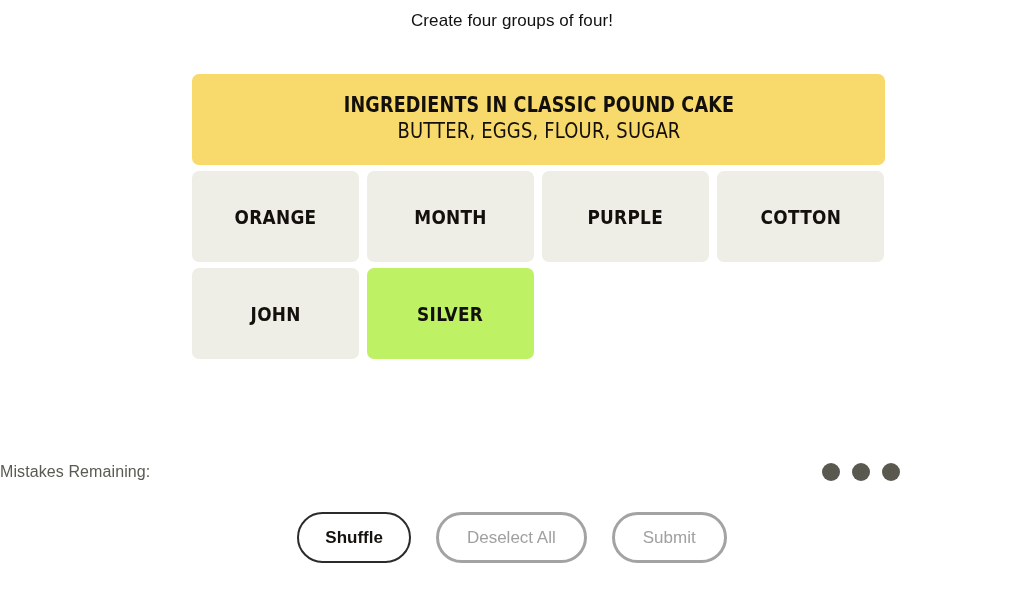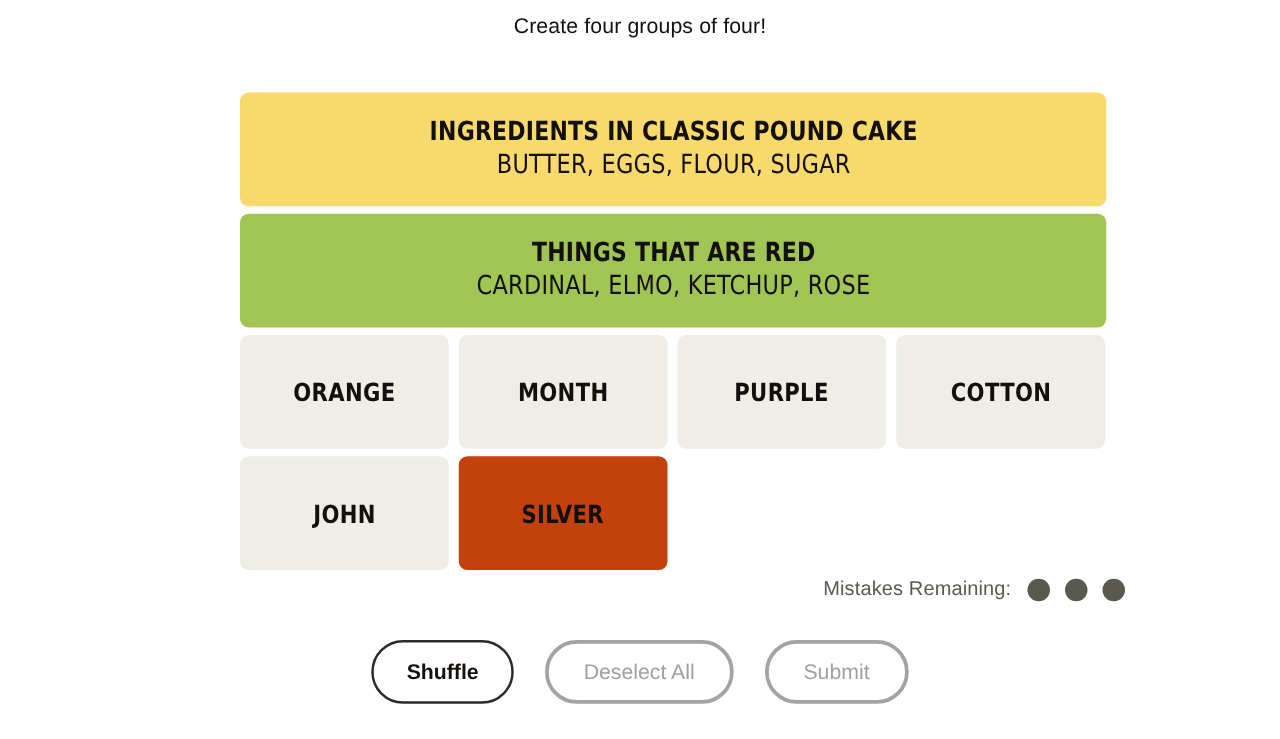--- a/index.html
+++ b/index.html
@@ -102,21 +102,21 @@
   .tile span { transform: scaleX(0.94); display:inline-block; }
 
   
   .mistakes-row {
     position: absolute;
     left: 0;
     top: 463px;
     width: 900px;
     display: flex;
     align-items: center;
-    justify-content: flex-end;
+    justify-content: space-between;
     gap: 11px;
   }
   .mistakes-label {
     font-size: 16px;
     color: #5a5a52;
     font-weight: 400;
     letter-spacing: 0.1px;
   }
   .dots {
     display: flex;
@@ -175,42 +175,38 @@
 
   <div class="instruction">Create four groups of four!</div>
 
   <div class="board">
 
     <div class="solved-band" id="solved-0" style="background: rgb(247, 218, 107);">
       <div class="solved-title">INGREDIENTS IN CLASSIC POUND CAKE</div>
       <div class="solved-members">BUTTER, EGGS, FLOUR, SUGAR</div>
     </div>
 
-    <div class="solved-band" id="solved-1" style="background: rgb(161, 197, 84);">
-      <div class="solved-title">THINGS THAT ARE RED</div>
-      <div class="solved-members">CARDINAL, ELMO, KETCHUP, ROSE</div>
-    </div>
 
     <div class="tile-grid">
       <div class="tile" style="background: rgb(238, 238, 230);">
         <span>ORANGE</span>
       </div>
       <div class="tile" style="background: rgb(238, 238, 230);">
         <span>MONTH</span>
       </div>
       <div class="tile" style="background: rgb(238, 238, 230);">
         <span>PURPLE</span>
       </div>
       <div class="tile" style="background: rgb(238, 238, 230);">
         <span>COTTON</span>
       </div>
       <div class="tile" style="background: rgb(238, 238, 230);">
         <span>JOHN</span>
       </div>
-      <div class="tile" style="background: #c2410c;">
+      <div class="tile" style="background: #bef264;">
         <span>SILVER</span>
       </div>
     </div>
 
   </div>
 
   <div class="mistakes-row">
     <div class="mistakes-label">Mistakes Remaining:</div>
     <div class="dots" id="dots">
         <div class="dot" style="background: rgb(90, 89, 79);"></div>

